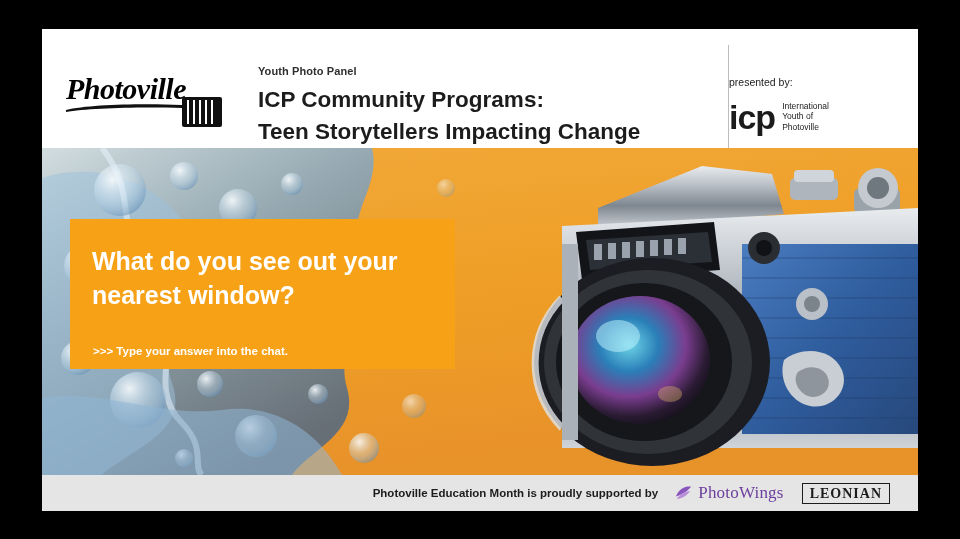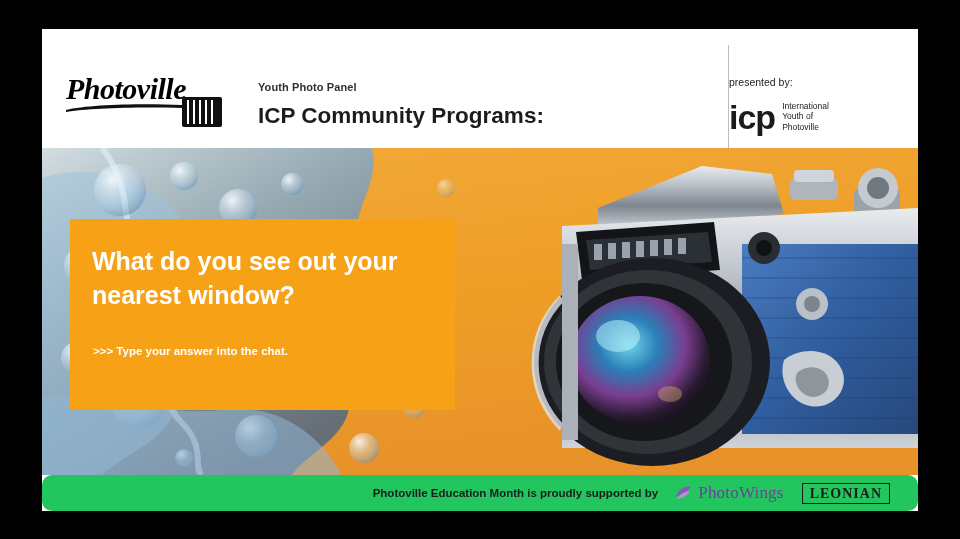--- a/index.html
+++ b/index.html
@@ -141,21 +141,21 @@
     background: #f0a428;
   }
   .photo-svg { display: block; width: 876px; height: 327px; }
 
   
   .qcard {
     position: absolute;
     left: 28px;
     top: 71px;
     width: 385px;
-    height: 191px;
+    height: 150px;
     background: #f7a117;
   }
   .qcard-text {
     position: absolute;
     left: 22px;
     top: 26px;
     width: 345px;
     font-size: 25px;
     font-weight: bold;
     color: #ffffff;
@@ -170,27 +170,26 @@
     color: #ffffff;
   }
 
   
   .footer {
     position: absolute;
     left: 0;
     top: 446px;
     width: 876px;
     height: 36px;
-    background: #22c55e;
+    background: #e5e5e5;
     display: flex;
     align-items: center;
     justify-content: flex-end;
     padding-right: 28px;
     box-sizing: border-box;
-    border-radius: 10px;
   }
   .footer-text {
     font-size: 11.5px;
     font-weight: bold;
     color: #1c1c1c;
     margin-right: 16px;
   }
   .photowings {
     display: flex;
     align-items: center;
@@ -235,20 +234,21 @@
           <i style="left:17px"></i>
           <i style="left:23px"></i>
           <i style="left:29px"></i>
       </div>
     </div>
 
     <div class="title-block">
       <div class="eyebrow">Youth Photo Panel</div>
       <div class="main-title">
         <span>ICP Community Programs:</span>
+        <span class="line2">Teen Storytellers Impacting Change</span>
       </div>
     </div>
 
     <div class="presented">
       <div class="presented-label">presented by:</div>
       <div class="icp-row">
         <div class="icp-mark">icp</div>
         <div class="icp-text">
           <div>International</div>
           <div>Youth of</div>

